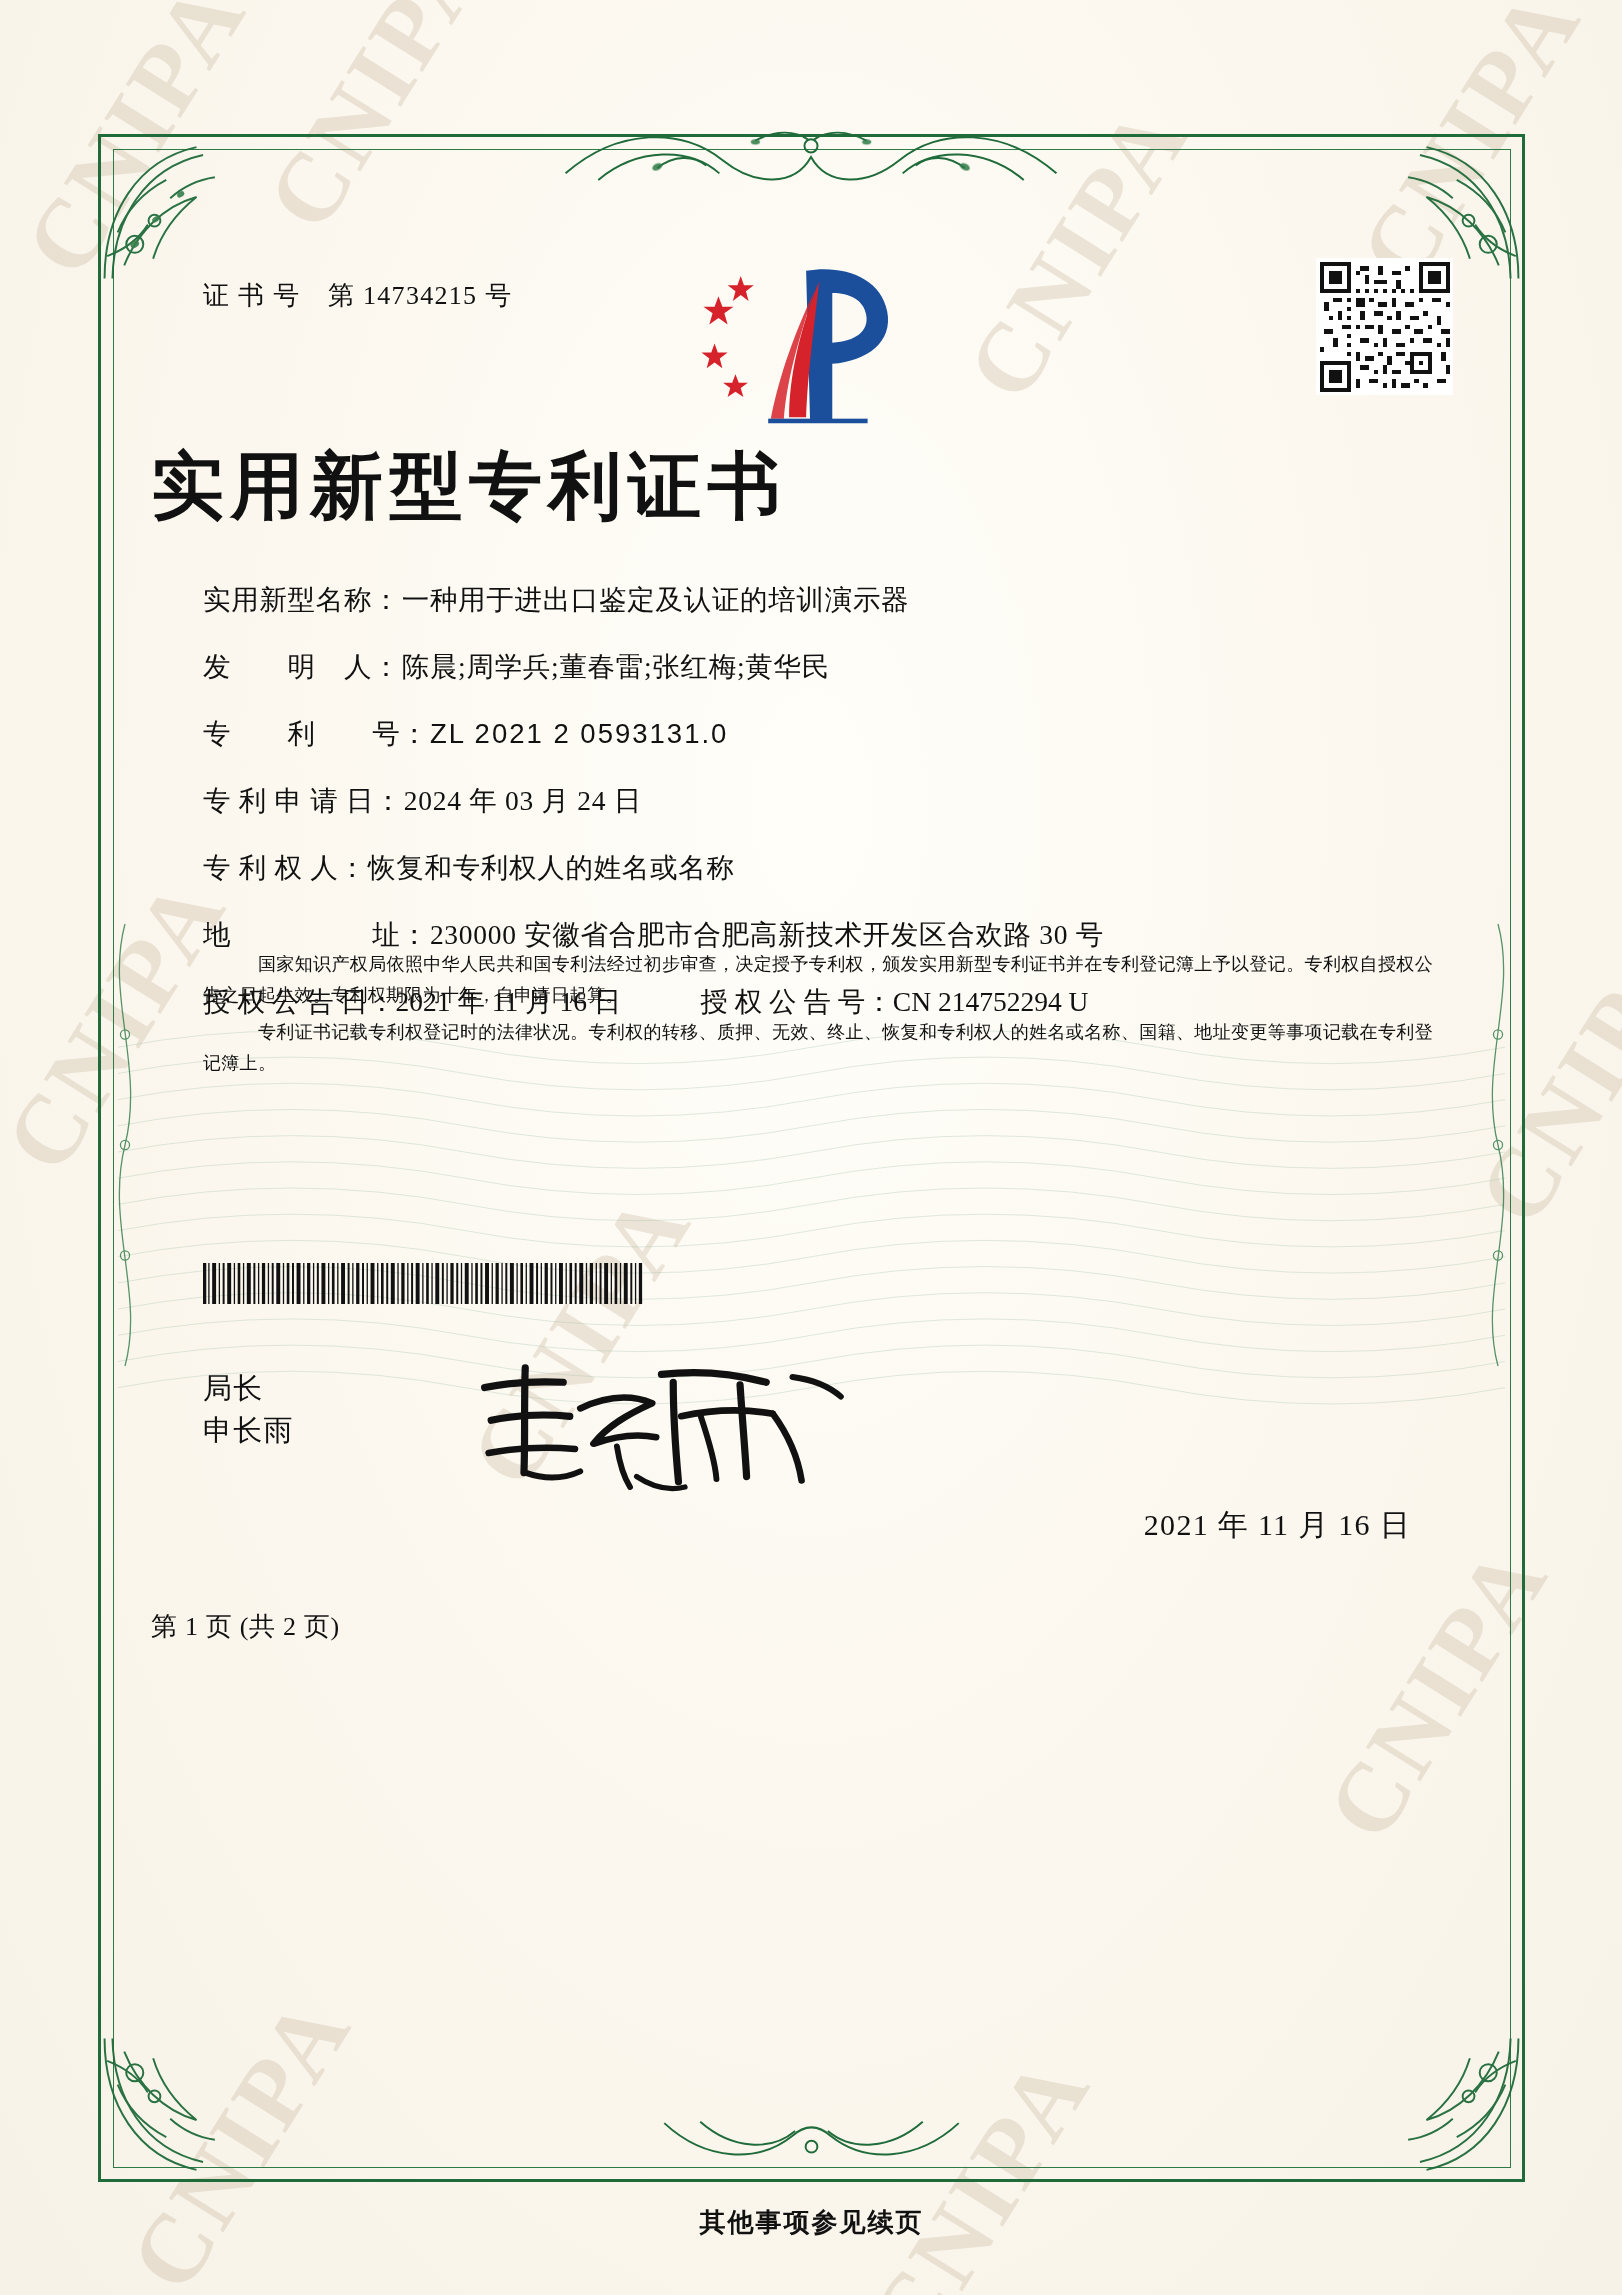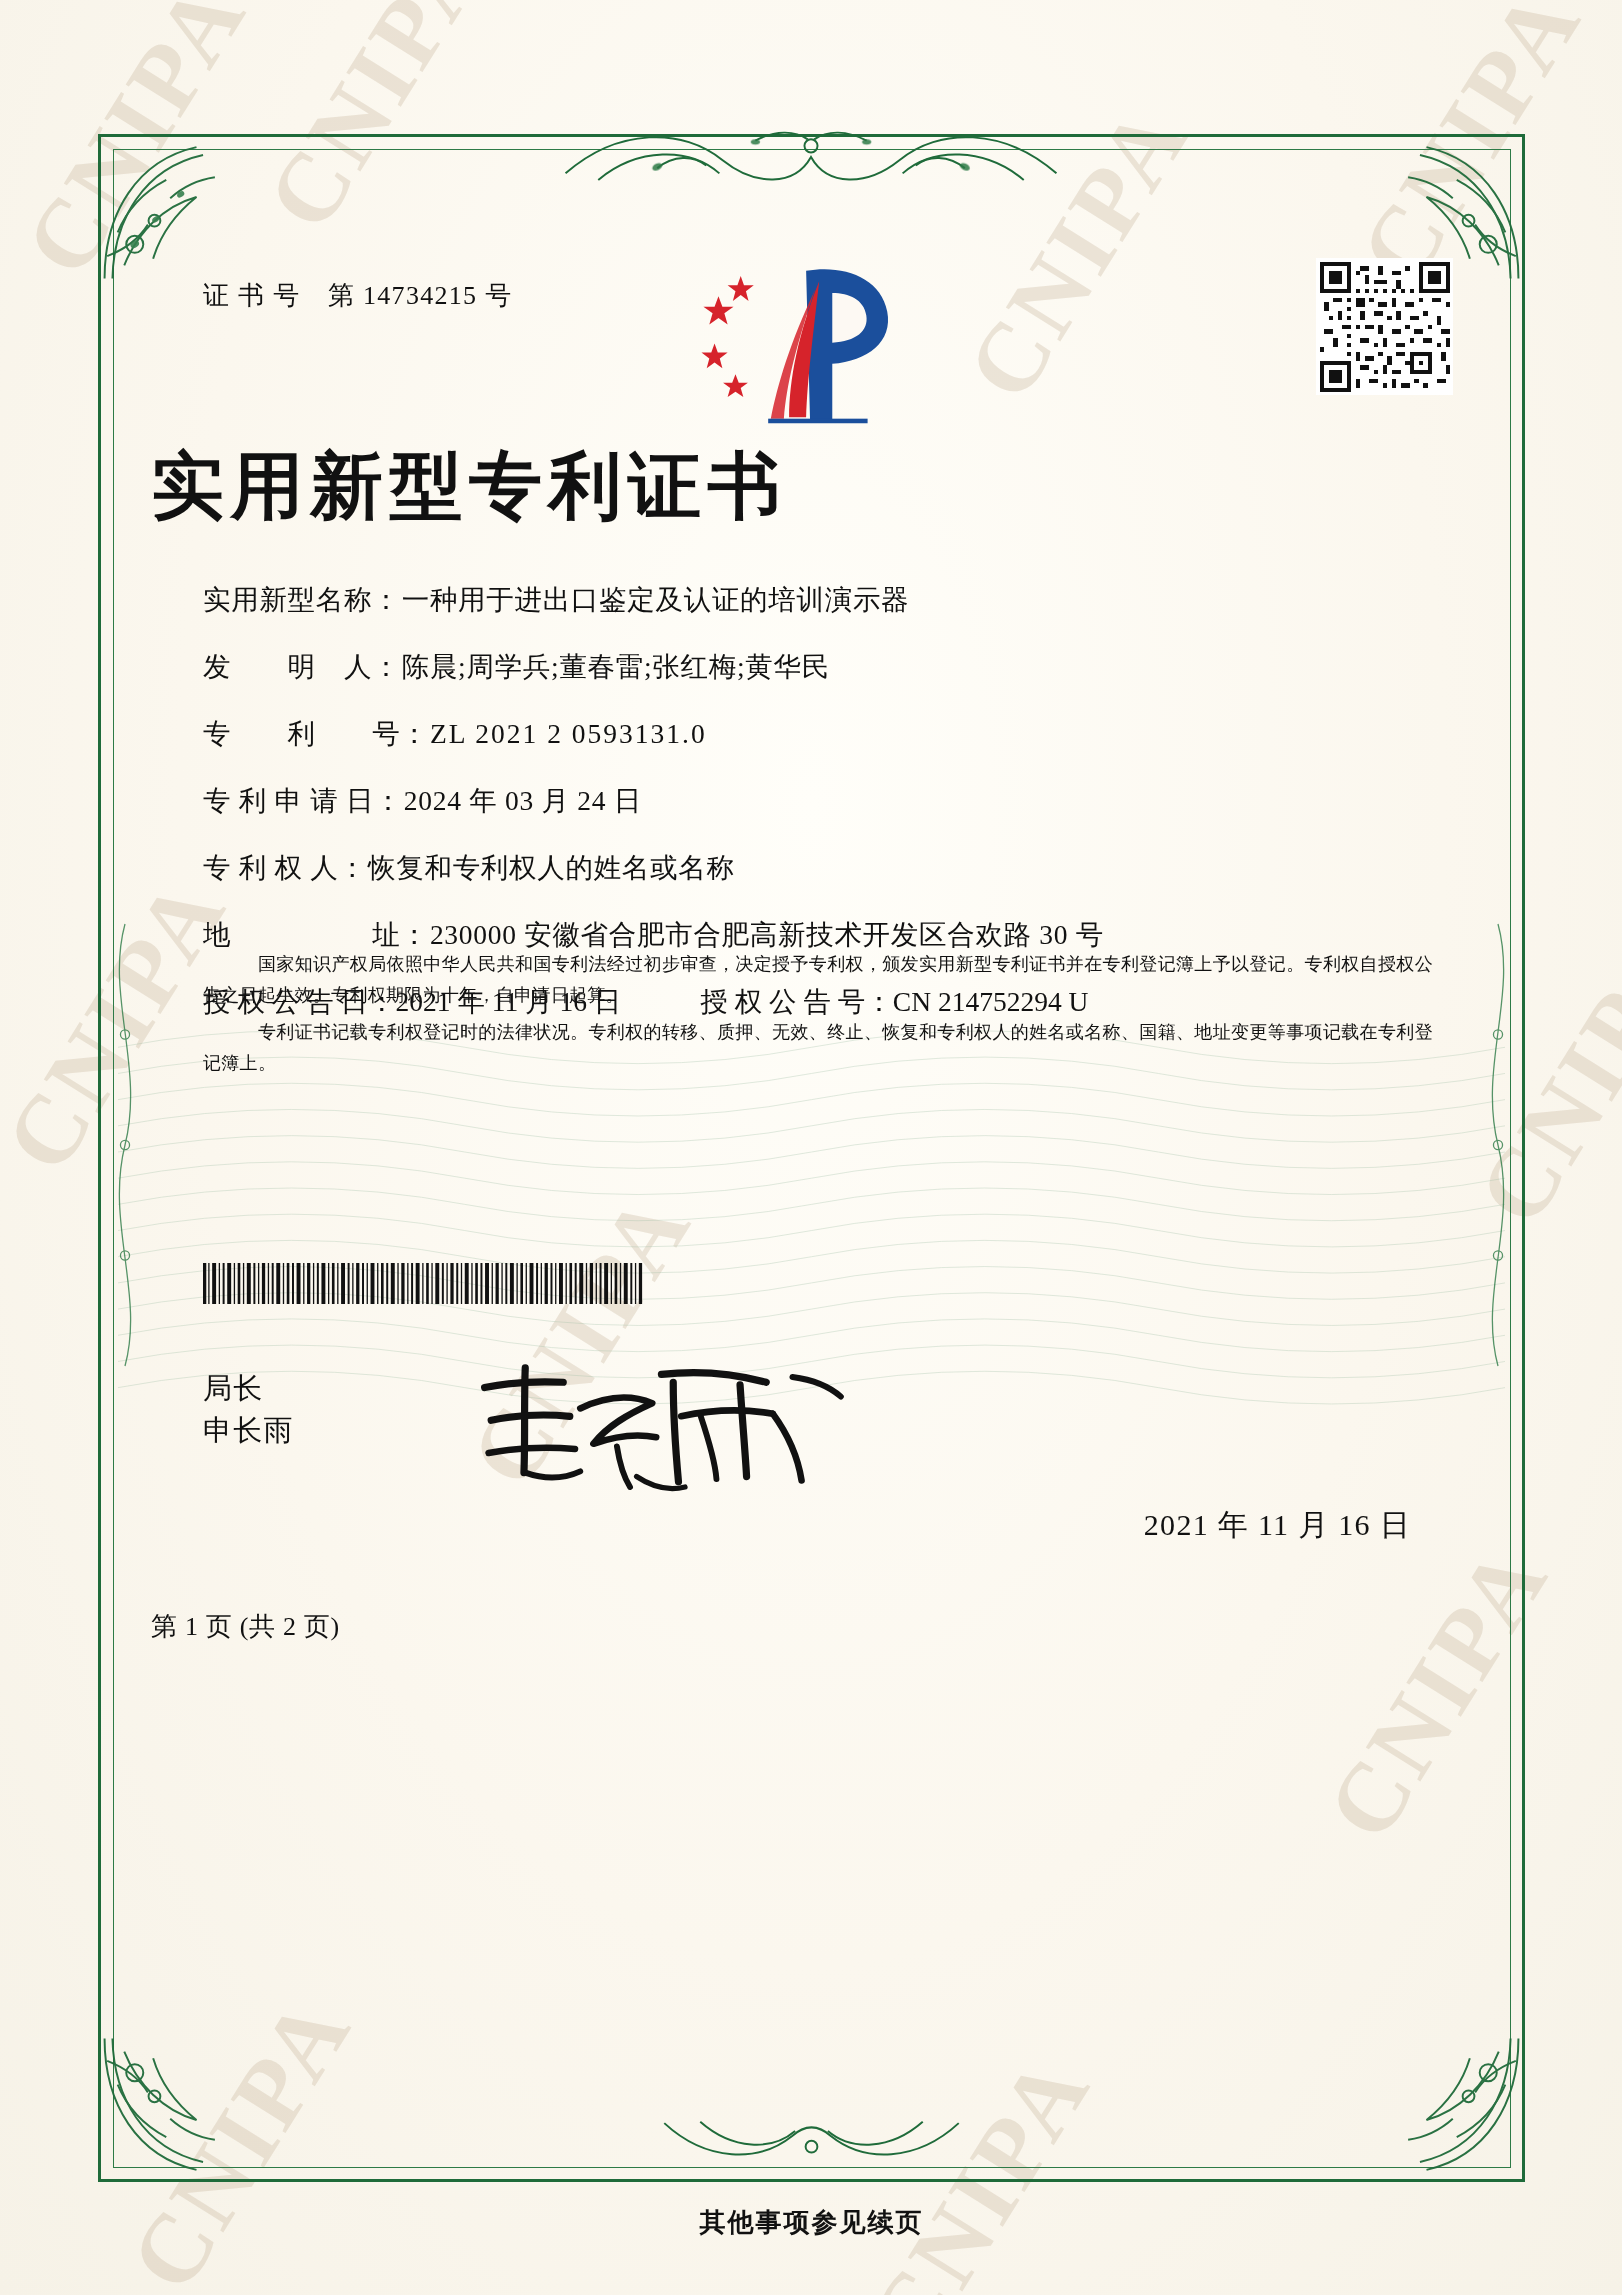--- a/index.html
+++ b/index.html
@@ -162,21 +162,21 @@
   }
   .field .label {
     flex: 0 0 auto;
     letter-spacing: 0.7px;
   }
   .field .value {
     margin-left: 1.3px;
     letter-spacing: 0.7px;
   }
   .field .value.mono {
-    font-family: Liberation Serif, serif;
+    font-family: Liberation Sans, sans-serif;
     letter-spacing: 2px;
   }
   .field-row2 {
     display: flex;
     align-items: baseline;
     margin-bottom: 22px;
     white-space: nowrap;
   }
   .field-row2 .seg2 { margin-left: 79px; }
 

